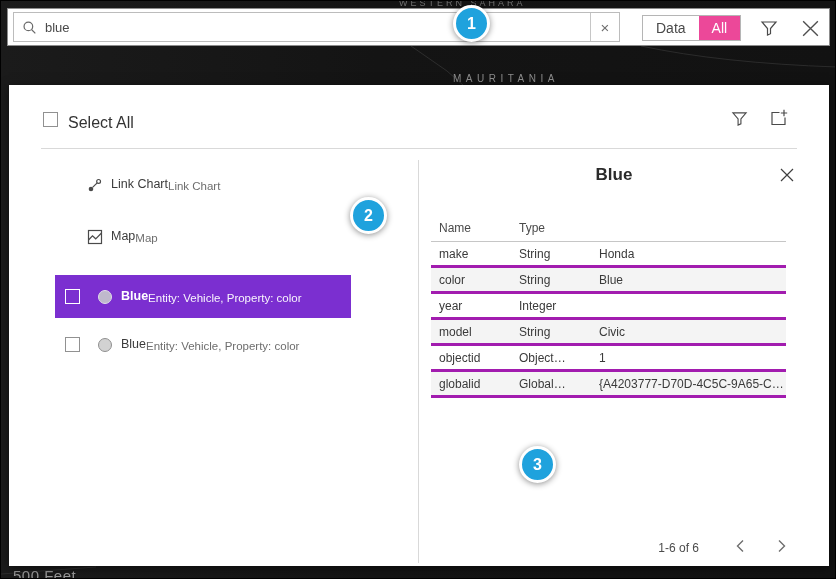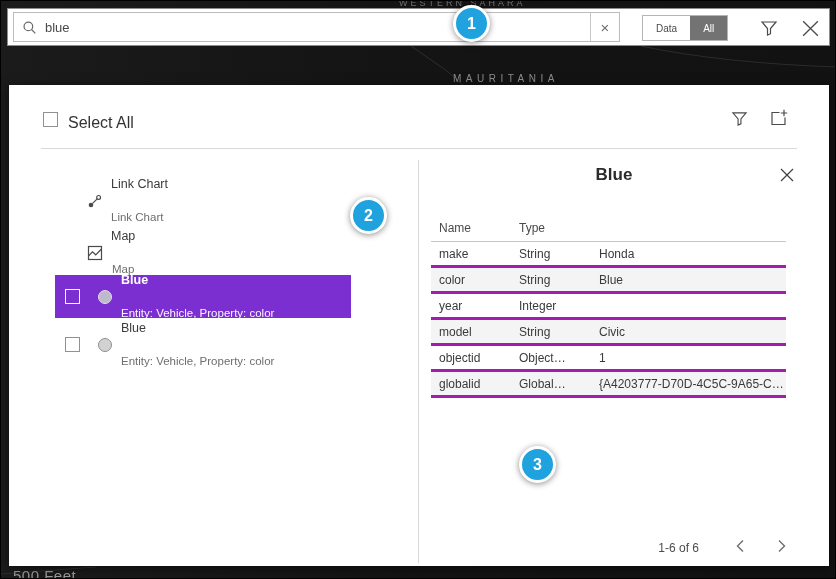--- a/index.html
+++ b/index.html
@@ -14,22 +14,22 @@
   .map-label.country { left:452px; top:72px; }
   .map-label.scale { left:12px; top:566px; font-size:15px; letter-spacing:.5px; color:#9a9a9a; }
 
   
   .search-bar { position:absolute; left:6px; top:7px; width:823px; height:38px; background:#fff; border:1px solid #8c8c8c; z-index:10; }
   .search-box { position:absolute; left:5px; top:3px; width:607px; height:30px; border:1px solid #bcbcbc; display:flex; align-items:center; background:#fff; }
   .search-box .sicon { display:inline-flex; margin-left:8px; }
   .search-box input { flex:1; border:none; outline:none; font-size:13px; color:#4a4a4a; padding-left:8px; background:transparent; min-width:0; }
   .clear-cell { width:29px; height:100%; border-left:1px solid #c6c6c6; display:flex; align-items:center; justify-content:center; font-size:15px; color:#6e6e6e; cursor:pointer; }
   .segmented { position:absolute; left:634px; top:6px; height:26px; display:flex; border:1px solid #b5b5b5; }
-  .seg { display:flex; align-items:center; padding:0 13px; font-size:10px; color:#4a4a4a; cursor:pointer; background:#fff; }
-  .seg.active { background:#737373; color:#fff; }
+  .seg { display:flex; align-items:center; padding:0 13px; font-size:14px; color:#4a4a4a; cursor:pointer; background:#fff; }
+  .seg.active { background:#ec4899; color:#fff; }
   .iconbtn { position:absolute; display:inline-flex; cursor:pointer; }
   .sb-filter { left:752px; top:10px; }
   .sb-close { left:792px; top:9px; }
 
   
   .dialog { position:absolute; left:8px; top:84px; width:820px; height:481px; background:#fff; z-index:10; box-shadow:0 2px 10px rgba(0,0,0,.5); }
   .checkbox { width:15px; height:15px; border:1px solid #919191; background:#fff; display:inline-block; cursor:pointer; flex:none; }
   .selall-box { position:absolute; left:34px; top:27px; }
   .selall-label { position:absolute; left:59px; top:29px; font-size:16px; color:#333; }
   .p-filter { left:722px; top:25px; }
@@ -42,21 +42,21 @@
   .res-simple { left:78px; }
   .res-simple .ricon { display:inline-flex; margin-right:8px; }
   .r1 { top:92px; } .r2 { top:144px;text-align:center; }
   .res-row { left:46px; width:296px; height:43px; padding-left:10px; }
   .r3 { top:190px; } .r4 { top:238px; }
   .res-row.selected { background:#7b2fd0; }
   .res-row .checkbox { margin-right:18px; }
   .res-row.selected .checkbox { border-color:#fff; background:transparent; }
   .ecircle { width:14px; height:14px; border-radius:50%; background:#d2d2d2; border:1px solid #909090; margin-right:9px; flex:none; }
   .selected .ecircle { background:#bfb9cc; border-color:#e0dcea; }
-  .rtext { display:flex; flex-direction:column;gap:17px; }
+  .rtext { display:flex; flex-direction:row; }
   .res-title { font-size:12.5px; color:#3b3b3b; line-height:14px; }
   .res-sub { font-size:11.5px; color:#6e6e6e; margin-top:3px; line-height:13px; }
   .selected .res-title { color:#fff; font-weight:700; }
   .selected .res-sub { color:rgba(255,255,255,.95); }
 
   
   .detail-title { position:absolute; left:420px; top:80px; width:370px; text-align:center; font-size:17px; font-weight:600; color:#2b2b2b; }
   .d-close { left:770px; top:82px; }
   .table { position:absolute; left:422px; top:130px; width:355px; font-size:12px; color:#3a3a3a; }
   .trow { display:grid; grid-template-columns:80px 80px 1fr; align-items:center; height:26px; }

